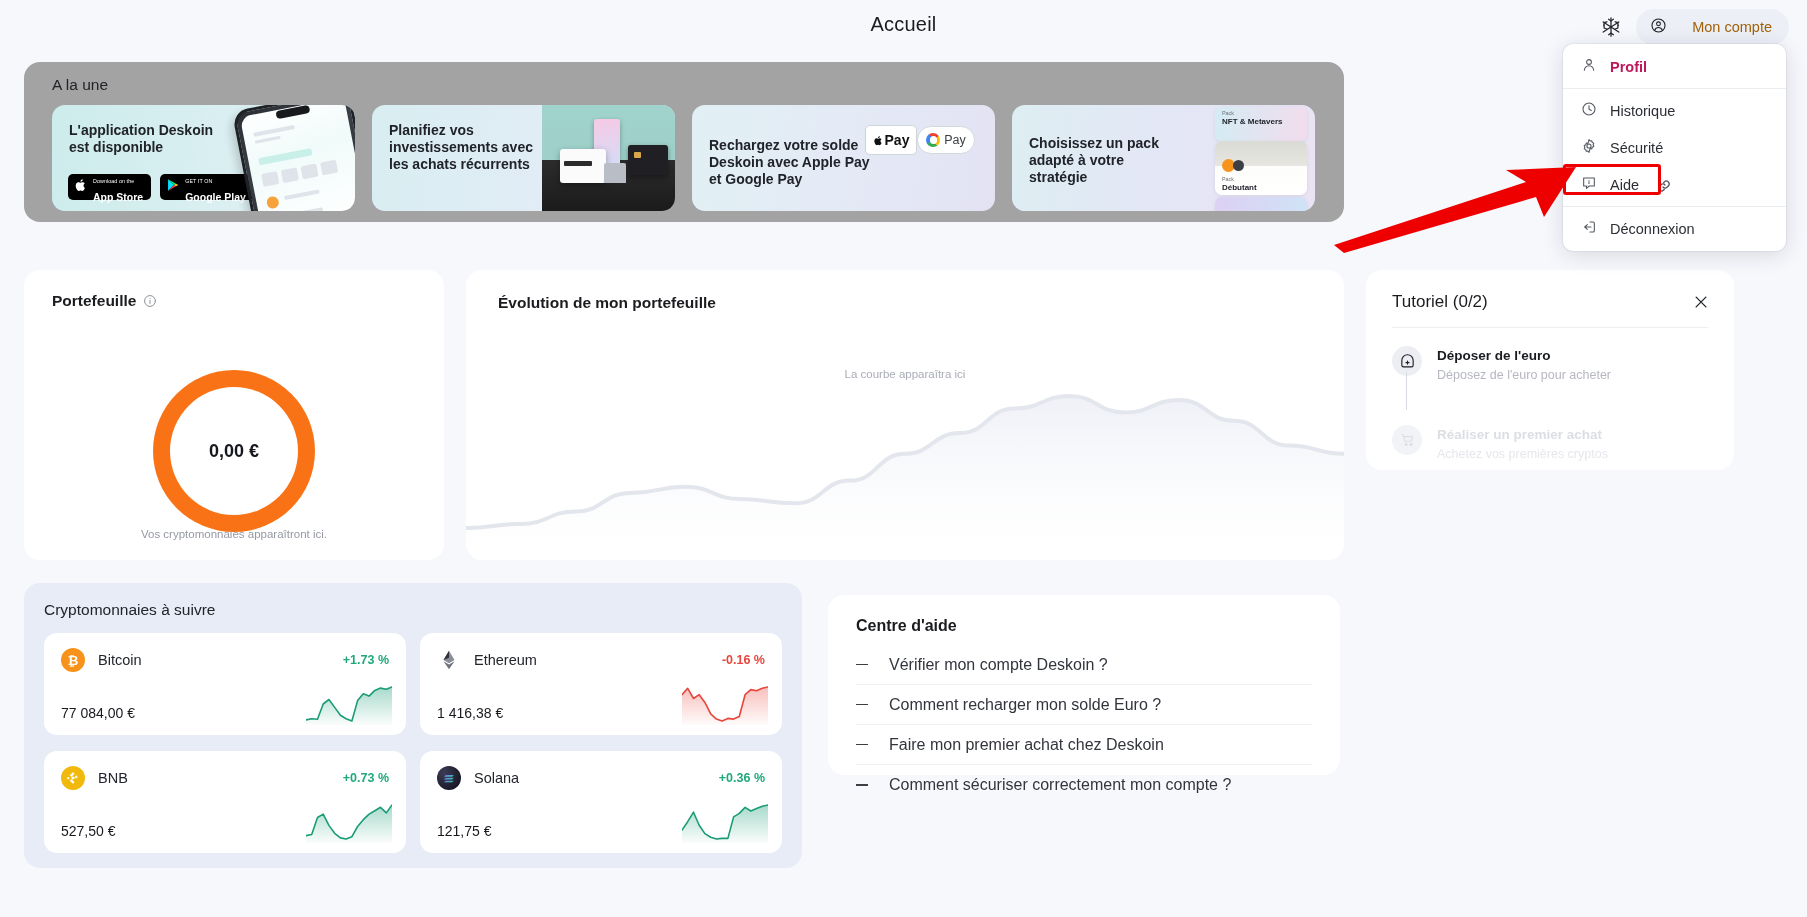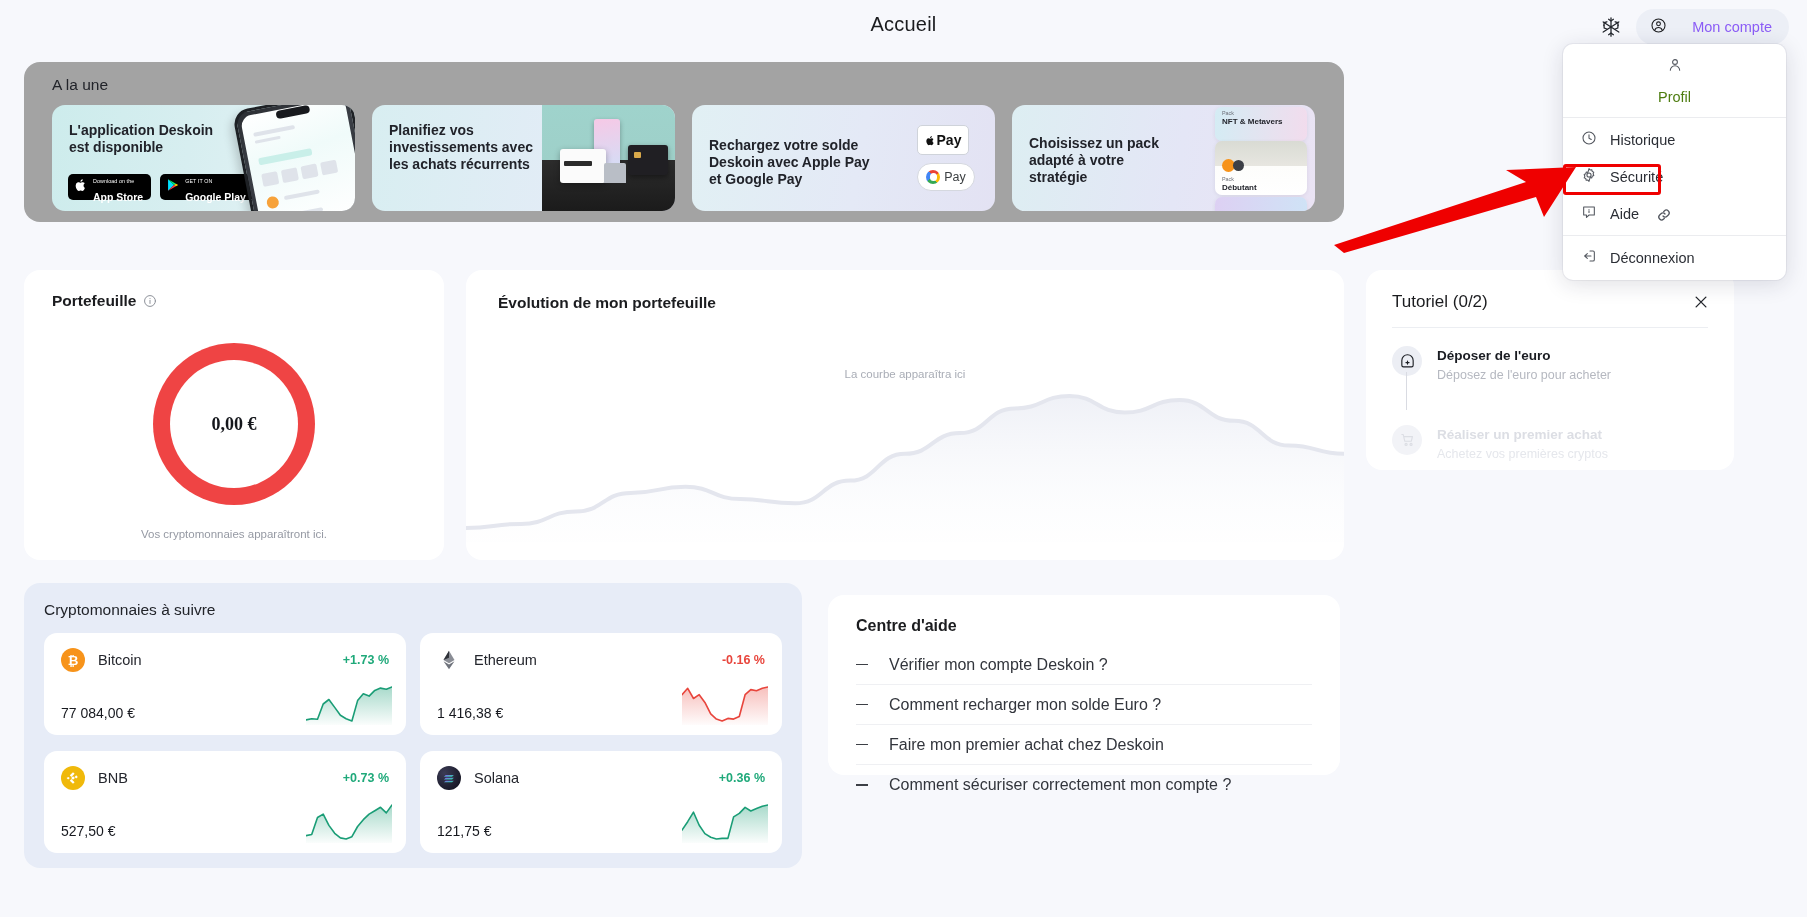--- a/index.html
+++ b/index.html
@@ -21,37 +21,37 @@
   .page-title { font-size: 20px; font-weight: 500; letter-spacing: .2px; color: #1b1c1f; }
   .topbar-right {
     position: absolute; right: 18px; top: 9px;
     display: flex; align-items: center; gap: 14px;
   }
   .snow-icon { width: 22px; height: 22px; color: #23262c; }
   .account-btn {
     display: flex; align-items: center; gap: 25px;
     background: #eceff6; border: none; border-radius: 20px;
     padding: 8px 17px 8px 14px; cursor: pointer;
-    font-family: inherit; font-size: 14.5px; font-weight: 500; color: #8b5cf6;
+    font-family: inherit; font-size: 14.5px; font-weight: 500; color: #a16207;
   }
   .account-btn svg { width: 17px; height: 17px; }
 
   
   .dropdown {
     position: absolute; top: 44px; left: 1563px; width: 223px;
     background: #fff; border-radius: 10px;
     box-shadow: 0 4px 22px rgba(25,30,55,.14), 0 0 0 1px rgba(20,25,50,.05);
     padding: 4px 0; z-index: 40;
   }
   .dd-item {
     display: flex; align-items: center; gap: 13px;
     padding: 9px 18px; font-size: 14.5px; color: #2b2e35; cursor: pointer;
     position: relative;
   }
-  .dd-item.bold { font-weight: 400; color: #4d7c0f; flex-direction: column; }
+  .dd-item.bold { font-weight: 700; color: #be185d; }
   .dd-item svg { width: 16px; height: 16px; flex: 0 0 16px; color: #53575f; }
   .dd-sep { height: 1px; background: #ebecef; margin: 3px 0; }
   .dd-ext { width: 13px; height: 13px; color: #b9bcc4; margin-left: 4px; }
   .dd-highlight {
     position: absolute; left: 1563px; top: 164px; width: 98px; height: 31px;
     border: 3px solid #ef0000; border-radius: 3px; z-index: 60; pointer-events: none;
   }
 
   
   .arrow { position: absolute; left: 1330px; top: 145px; width: 260px; height: 110px; z-index: 55; pointer-events: none; }
@@ -96,21 +96,21 @@
     overflow: hidden; border: 3px solid #1e2125;
   }
   .phone-screen {
     position: absolute; inset: 4px; border-radius: 11px;
     background: linear-gradient(170deg,#ffffff 0%,#f0fbfa 40%,#ffffff 100%);
   }
   .phone-notch { position: absolute; left: 50%; top: 5px; transform: translateX(-50%);
     width: 34px; height: 8px; border-radius: 5px; background: #17191d; z-index: 2; }
   .ph-l { position: absolute; background: #dfe3ea; border-radius: 2px; }
 
-  .pay-art { position: absolute; right: 20px; top: 20px; display: flex; flex-direction: column; gap: 8px; }
+  .pay-art { position: absolute; right: 20px; top: 20px; display: flex; flex-direction: row; align-items: center; }
   .apay {
     width: 52px; height: 30px; background: #fff; border: 1px solid #cfd3da; border-radius: 5px;
     display: flex; align-items: center; justify-content: center; gap: 1px;
     font-size: 14px; font-weight: 600; color: #111;
   }
   .gpay {
     width: 58px; height: 28px; background: #fff; border: 1px solid #d5d8df; border-radius: 14px;
     display: flex; align-items: center; justify-content: center; gap: 4px;
     font-size: 12.5px; font-weight: 500; color: #3c4043;
   }
@@ -130,24 +130,23 @@
   .pack-1 { top: 2px; background: linear-gradient(95deg,#d4ecf4,#f2dced); }
   .pack-2 { top: 36px; height: 54px; background: linear-gradient(180deg,#d9dbd4 0%,#e7e6e0 46%,#fdfdfb 47%,#ffffff 100%); }
   .pack-3 { top: 92px; height: 34px; background: linear-gradient(95deg,#ddd0f3,#cfe3f6); }
 
   
   .wallet { position: absolute; left: 24px; top: 270px; width: 420px; height: 290px; }
   .wallet h3 { position: absolute; left: 28px; top: 22px; font-size: 15.5px; font-weight: 600;
     display: flex; align-items: center; gap: 7px; }
   .info-icon { width: 14px; height: 14px; color: #8d9199; }
   .donut {
-    position: absolute; left: 50%; top: 73px; transform: translateX(-50%);
+    position: absolute; left: 50%; top: 100px; transform: translateX(-50%);
     width: 162px; height: 162px; border-radius: 50%;
-    background: #ef4444;
-    font-family: Liberation Serif, serif;
+    background: #f97316;
   }
   .donut::after { content:""; position:absolute; inset:17px; border-radius:50%; background:#fff; }
   .donut-val {
     position: absolute; inset: 0; display:flex; align-items:center; justify-content:center;
     font-size: 18px; font-weight: 600; color:#15171c; z-index:2;
   }
   .wallet-empty { position:absolute; left:0; right:0; top: 258px; text-align:center;
     font-size: 11.5px; color:#9599a3; }
 
   

